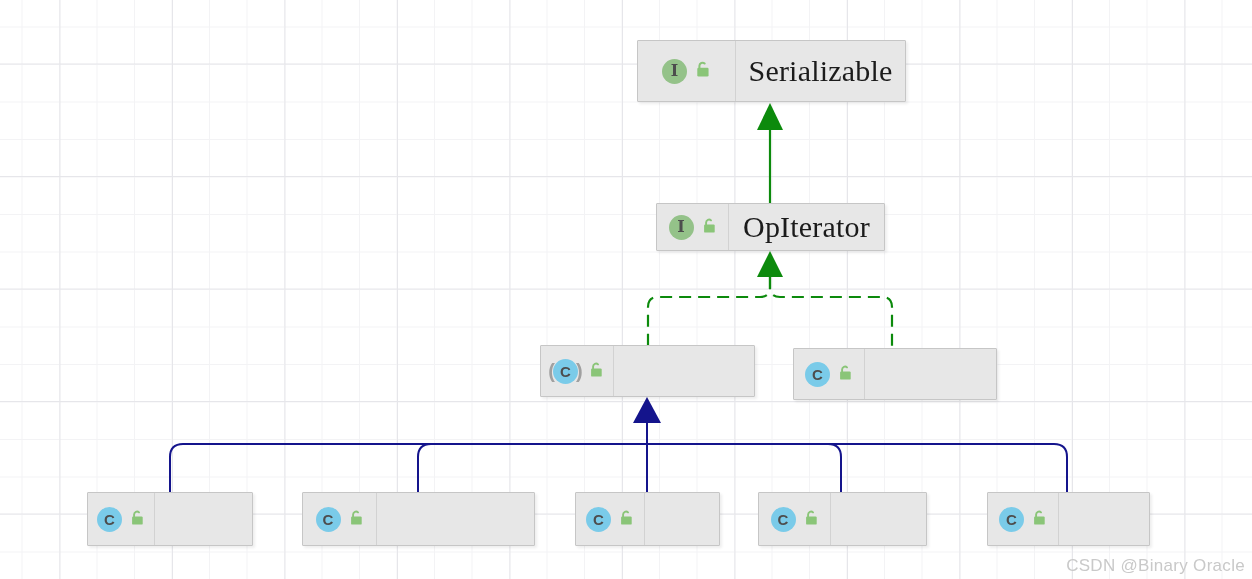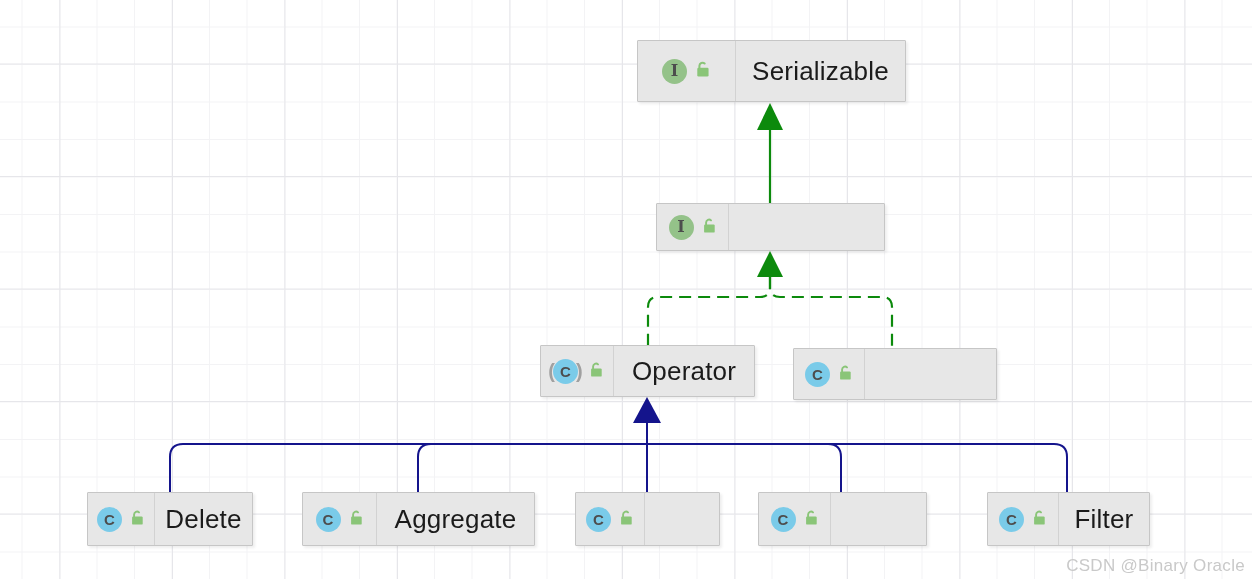--- a/index.html
+++ b/index.html
@@ -39,24 +39,25 @@
     display:flex;align-items:center;justify-content:center;gap:7px;
     border-right:1px solid var(--node-divider);
     flex:0 0 auto;
   }
   .label-cell{
     display:flex;align-items:center;justify-content:center;
     flex:1 1 auto;
     padding:0 10px;
   }
   .node-label{
-    font-size:26px;
+    font-size:30px;
     color:var(--label);
     white-space:nowrap;
     letter-spacing:0.2px;
+    font-family:Liberation Serif, serif;
   }
 
   .type-icon{
     display:flex;align-items:center;justify-content:center;
     width:25px;height:25px;border-radius:50%;
     flex:0 0 auto;
   }
   .type-icon.interface{background:var(--icon-interface-bg);}
   .type-icon.class{background:var(--icon-class-bg);}
   .type-icon .letter{
@@ -128,39 +129,39 @@
   <div class="node" style="left:656px;top:203px;width:229px;height:48px;">
     <div class="icon-cell" style="width:71px;">
       <span class="type-icon interface">
           <span class="letter">I</span>
         </span>
       <svg class="lock" width="16" height="16" viewBox="0 0 16 16">
           <path class="shackle" d="M5.1 6.6 V4.5 A2.9 2.9 0 0 1 10 2.4"></path>
           <rect class="body" x="3.1" y="6.4" width="10.6" height="8.2" rx="1.2"></rect>
         </svg>
     </div>
+    <div class="label-cell">
+        <span class="node-label">OpIterator</span>
+      </div>
   </div>
 
   <div class="node" style="left:540px;top:345px;width:215px;height:52px;">
     <div class="icon-cell" style="width:72px;">
       <span class="abstract-wrap">
         <span class="paren">(</span>
         <span class="type-icon class">
             <span class="letter">C</span>
           </span>
         <span class="paren">)</span>
       </span>
       <svg class="lock" width="16" height="16" viewBox="0 0 16 16">
           <path class="shackle" d="M5.1 6.6 V4.5 A2.9 2.9 0 0 1 10 2.4"></path>
           <rect class="body" x="3.1" y="6.4" width="10.6" height="8.2" rx="1.2"></rect>
         </svg>
     </div>
-    <div class="label-cell">
-        <span class="node-label">Operator</span>
-      </div>
   </div>
 
   <div class="node" style="left:793px;top:348px;width:204px;height:52px;">
     <div class="icon-cell" style="width:70px;">
       <span class="type-icon class">
           <span class="letter">C</span>
         </span>
       <svg class="lock" width="16" height="16" viewBox="0 0 16 16">
           <path class="shackle" d="M5.1 6.6 V4.5 A2.9 2.9 0 0 1 10 2.4"></path>
           <rect class="body" x="3.1" y="6.4" width="10.6" height="8.2" rx="1.2"></rect>
@@ -171,38 +172,32 @@
   <div class="node" style="left:87px;top:492px;width:166px;height:54px;">
     <div class="icon-cell" style="width:66px;">
       <span class="type-icon class">
           <span class="letter">C</span>
         </span>
       <svg class="lock" width="16" height="16" viewBox="0 0 16 16">
           <path class="shackle" d="M5.1 6.6 V4.5 A2.9 2.9 0 0 1 10 2.4"></path>
           <rect class="body" x="3.1" y="6.4" width="10.6" height="8.2" rx="1.2"></rect>
         </svg>
     </div>
-    <div class="label-cell">
-        <span class="node-label">Delete</span>
-      </div>
   </div>
 
   <div class="node" style="left:302px;top:492px;width:233px;height:54px;">
     <div class="icon-cell" style="width:73px;">
       <span class="type-icon class">
           <span class="letter">C</span>
         </span>
       <svg class="lock" width="16" height="16" viewBox="0 0 16 16">
           <path class="shackle" d="M5.1 6.6 V4.5 A2.9 2.9 0 0 1 10 2.4"></path>
           <rect class="body" x="3.1" y="6.4" width="10.6" height="8.2" rx="1.2"></rect>
         </svg>
     </div>
-    <div class="label-cell">
-        <span class="node-label">Aggregate</span>
-      </div>
   </div>
 
   <div class="node" style="left:575px;top:492px;width:145px;height:54px;">
     <div class="icon-cell" style="width:68px;">
       <span class="type-icon class">
           <span class="letter">C</span>
         </span>
       <svg class="lock" width="16" height="16" viewBox="0 0 16 16">
           <path class="shackle" d="M5.1 6.6 V4.5 A2.9 2.9 0 0 1 10 2.4"></path>
           <rect class="body" x="3.1" y="6.4" width="10.6" height="8.2" rx="1.2"></rect>
@@ -225,19 +220,16 @@
   <div class="node" style="left:987px;top:492px;width:163px;height:54px;">
     <div class="icon-cell" style="width:70px;">
       <span class="type-icon class">
           <span class="letter">C</span>
         </span>
       <svg class="lock" width="16" height="16" viewBox="0 0 16 16">
           <path class="shackle" d="M5.1 6.6 V4.5 A2.9 2.9 0 0 1 10 2.4"></path>
           <rect class="body" x="3.1" y="6.4" width="10.6" height="8.2" rx="1.2"></rect>
         </svg>
     </div>
-    <div class="label-cell">
-        <span class="node-label">Filter</span>
-      </div>
   </div>
 
   <div class="watermark">CSDN @Binary Oracle</div>
 </div>
 
 </body></html>

